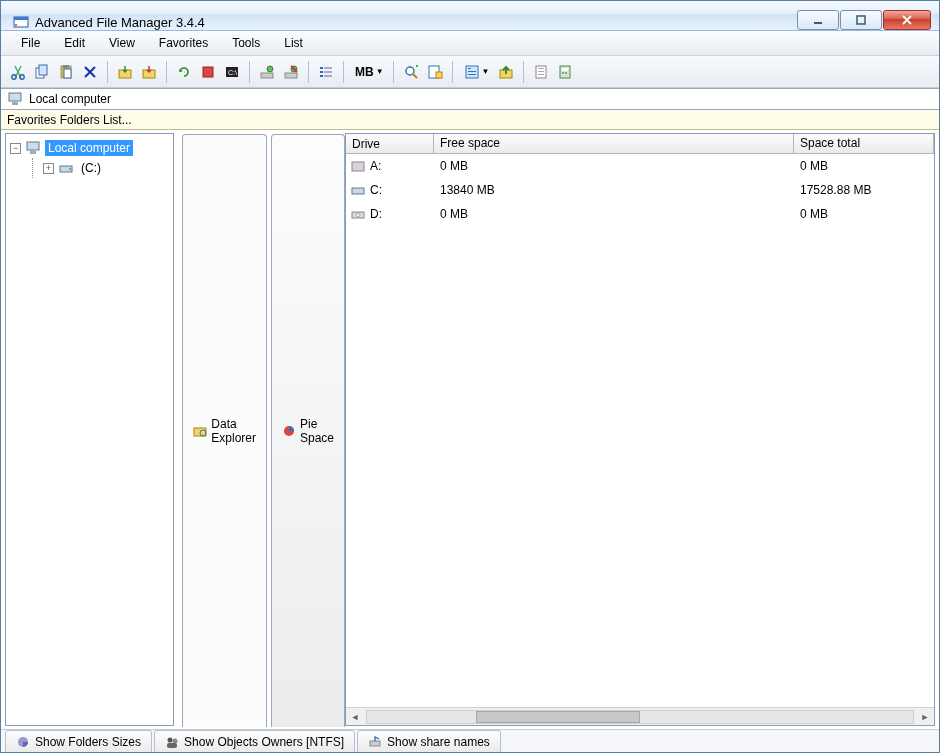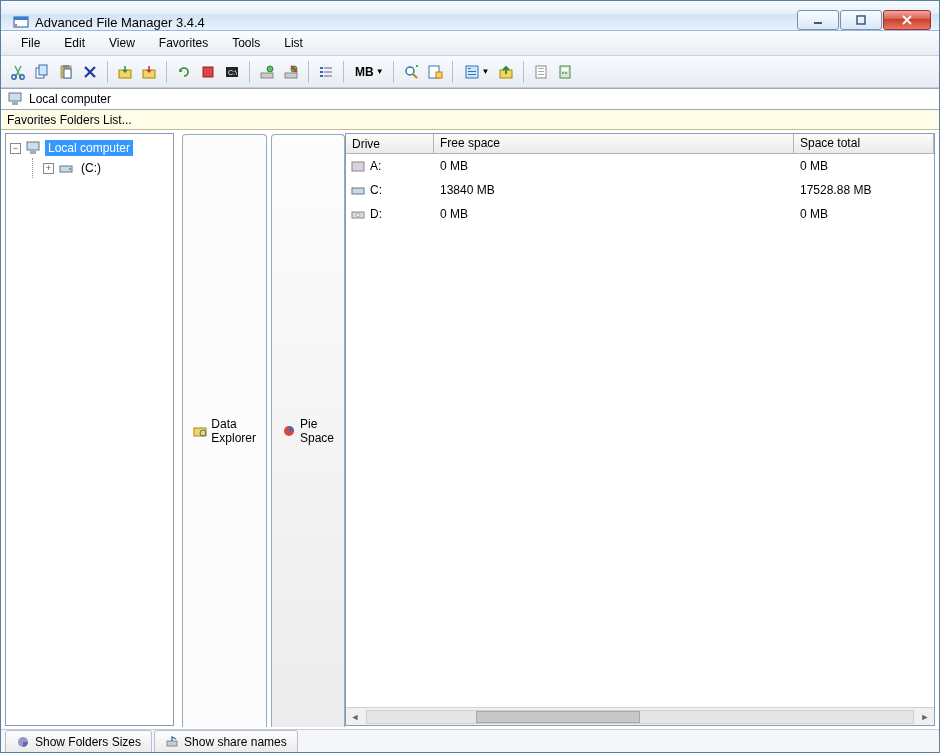--- a/index.html
+++ b/index.html
@@ -495,20 +495,30 @@
         <svg width="14" height="14">
           <circle cx="7" cy="7" r="5" fill="#99c"></circle>
           <path d="M7 7 L12 7 A5 5 0 0 1 7 12 Z" fill="#66a"></path>
         </svg>
       </span>
     <span>Show Folders Sizes</span>
   </div>
   <div class="bottom-tab">
     <span>
         <svg width="14" height="14">
+          <circle cx="5" cy="5" r="2.5" fill="#555"></circle>
+          <circle cx="10" cy="6" r="2.5" fill="#888"></circle>
+          <rect x="2" y="8" width="10" height="5" rx="2" fill="#666"></rect>
+        </svg>
+      </span>
+    <span>Show Objects Owners [NTFS]</span>
+  </div>
+  <div class="bottom-tab">
+    <span>
+        <svg width="14" height="14">
           <rect x="2" y="6" width="10" height="5" fill="#ccc" stroke="#888"></rect>
           <path d="M7 6 L7 2 L11 4" fill="none" stroke="#36a" stroke-width="1.3"></path>
         </svg>
       </span>
     <span>Show share names</span>
   </div>
 </div>
 
 <div class="statusbar">
   

